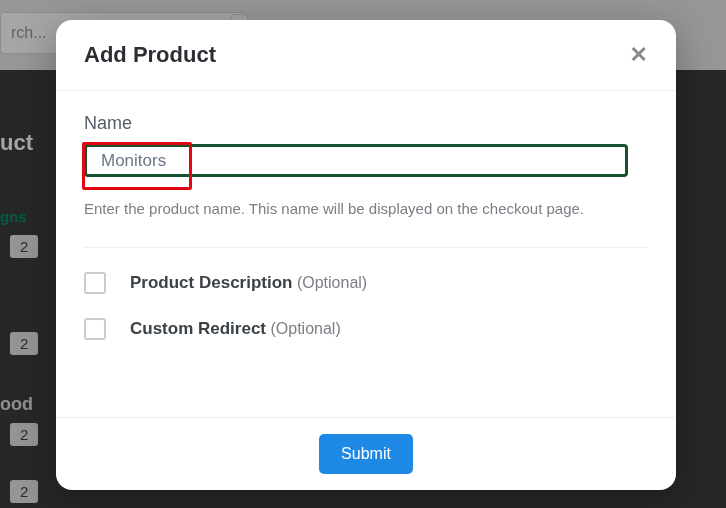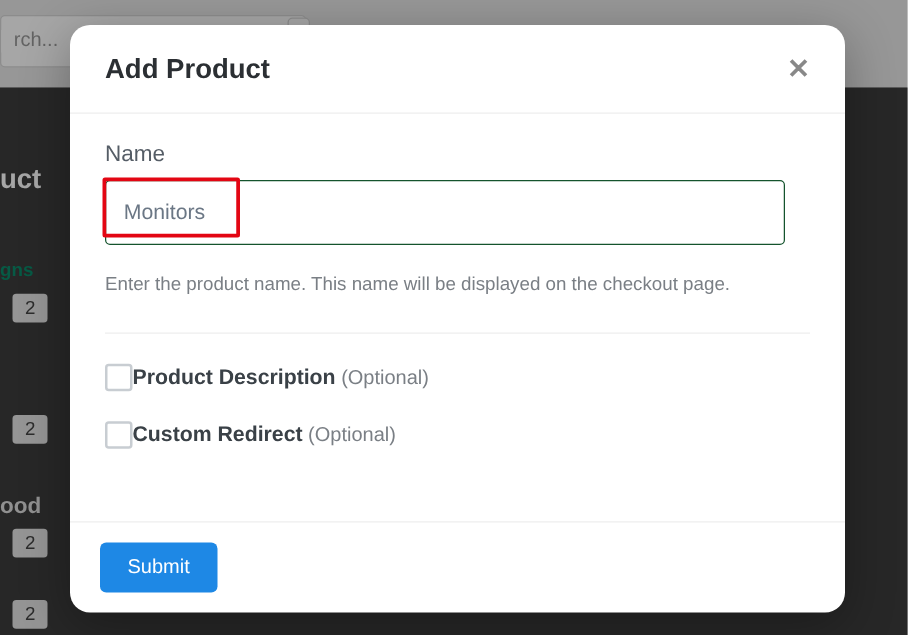--- a/index.html
+++ b/index.html
@@ -60,47 +60,47 @@
   .modal-body {
     padding: 22px 28px 10px 28px; flex: 1; overflow: auto;
   }
   .field-label {
     font-size: 18px; color: #555d66; font-weight: 500; margin-bottom: 10px;
   }
   .name-input-wrap {
     position: relative; width: 544px;
   }
   .name-input {
-    width: 100%; height: 52px; border: 1px solid #14532d; border-radius: 4px;
+    width: 100%; height: 33px; border: 3px solid #14532d; border-radius: 4px;
     padding: 0 14px; font-size: 17px; color: #6b7785; outline: none; background: #fff;
   }
   .red-highlight {
     position: absolute; top: -2px; left: -2px; width: 110px; height: 48px;
     border: 3px solid #e30613; border-radius: 2px; pointer-events: none;
   }
   .help-text {
     font-size: 15px; color: #7a7f85; margin-top: 20px; line-height: 1.6; max-width: 520px;
   }
   .hr {
     border: none; border-top: 1px solid #eee; margin: 26px 0 0 0;
   }
   .opt-row {
-    display: flex; align-items: center; gap: 0; margin-top: 24px;
+    display: flex; align-items: center; gap: 24px; margin-top: 24px;
   }
   .checkbox {
     width: 22px; height: 22px; border: 2px solid #c8cdd2; border-radius: 3px; background: #fff; flex-shrink: 0;
   }
   .opt-label {
     font-size: 17px; color: #3a4147; font-weight: 600;
   }
   .opt-suffix {
     font-size: 16px; color: #7a7f85; font-weight: 400;
   }
   .modal-footer {
-    border-top: 1px solid #eee; padding: 16px 24px; display: flex; justify-content: flex-start;
+    border-top: 1px solid #eee; padding: 16px 24px; display: flex; justify-content: center;
   }
   .submit-btn {
     background: #1e88e5; color: #fff; border: none; border-radius: 5px;
     padding: 11px 22px; font-size: 16px; font-weight: 500; cursor: pointer;
   }
 </style>
 </head>
 <body>
 
 <div class="backdrop">

